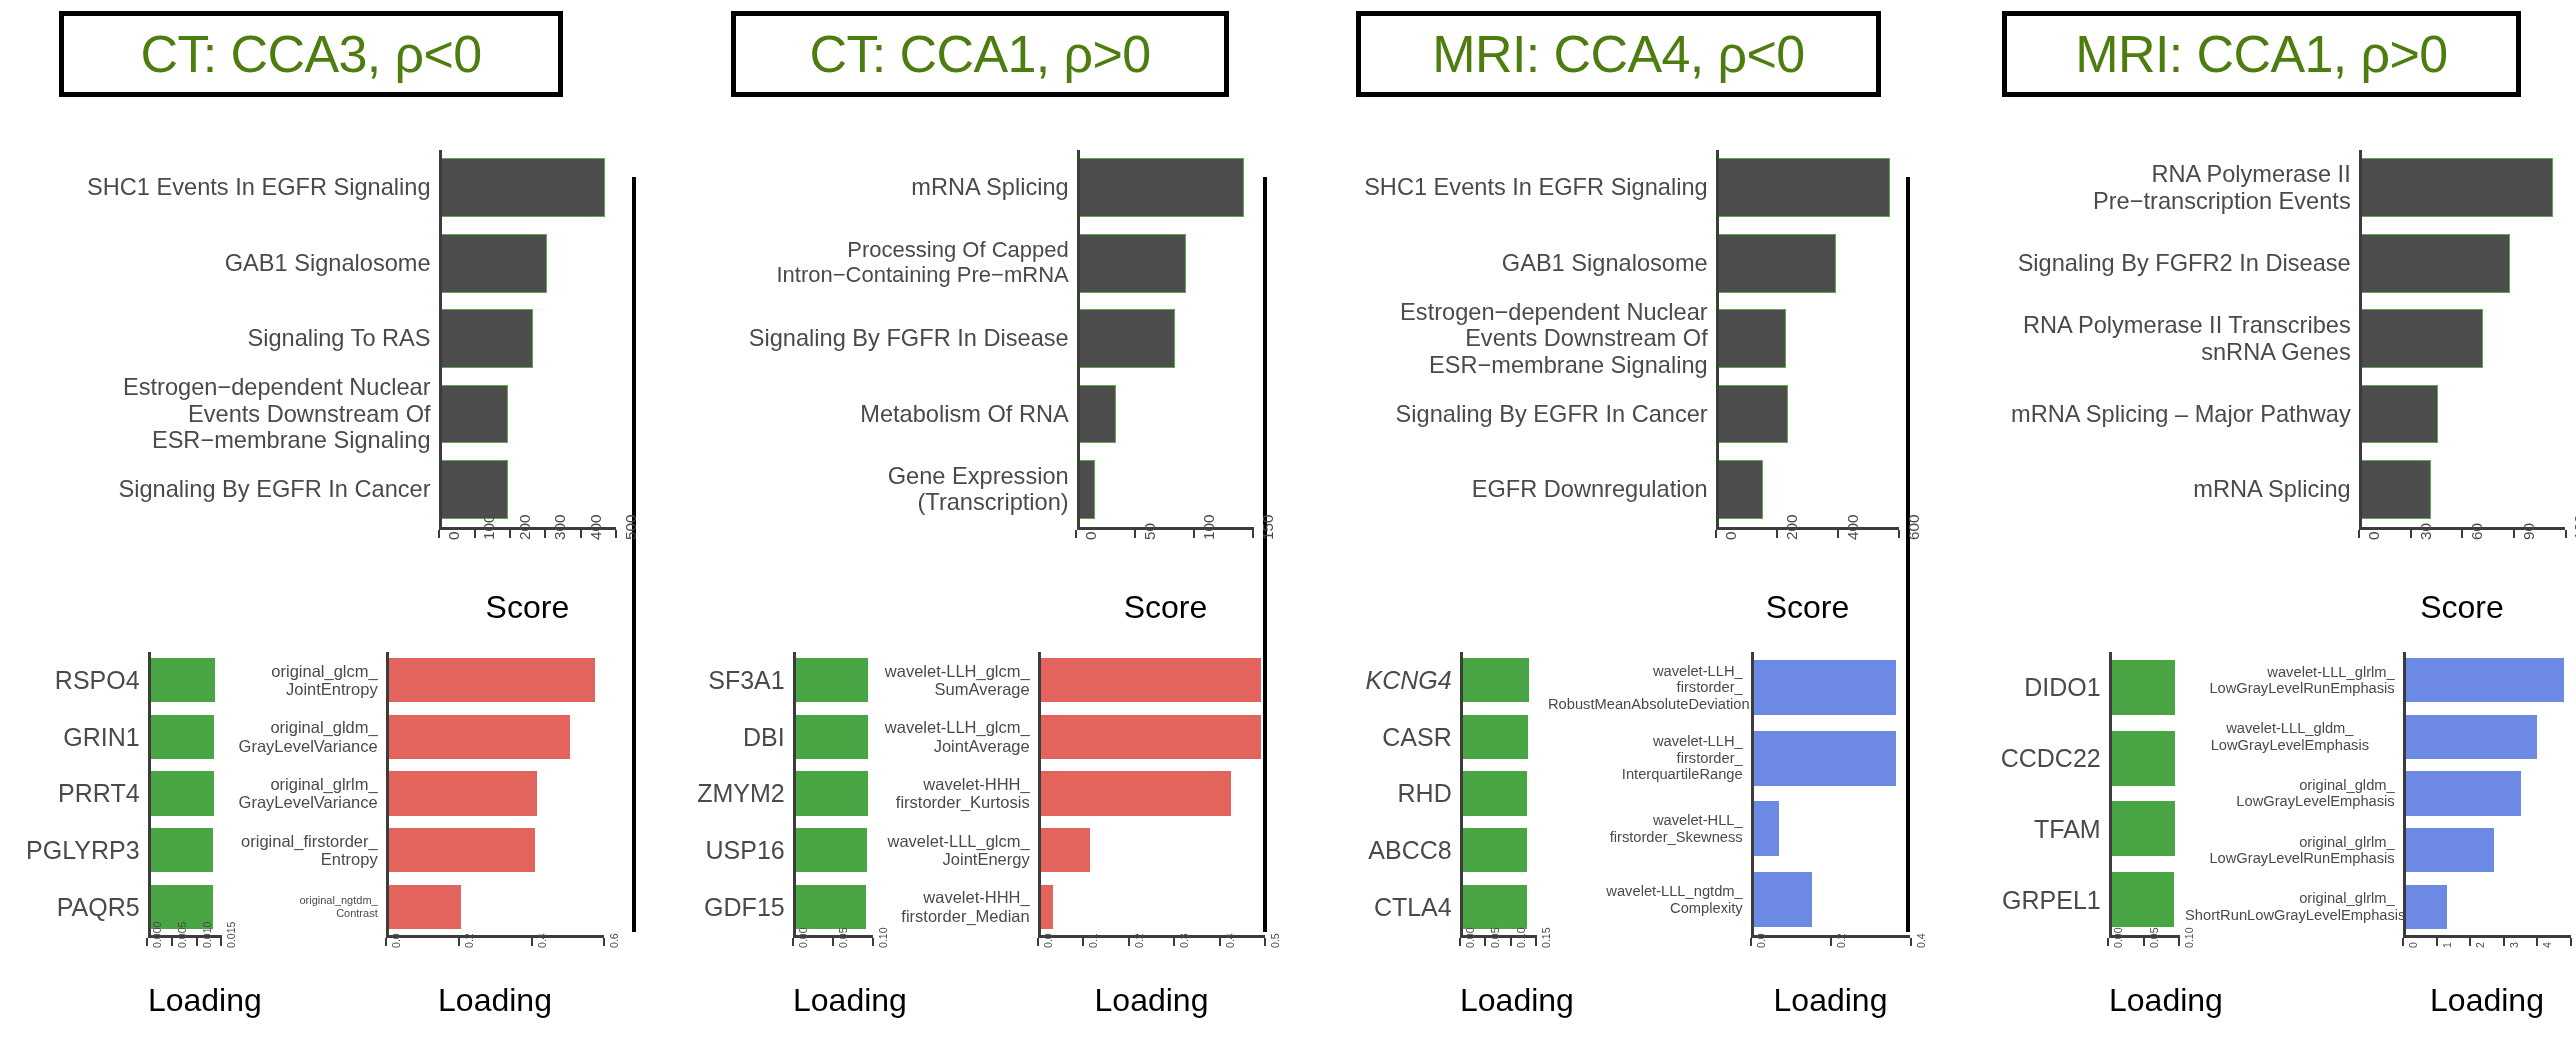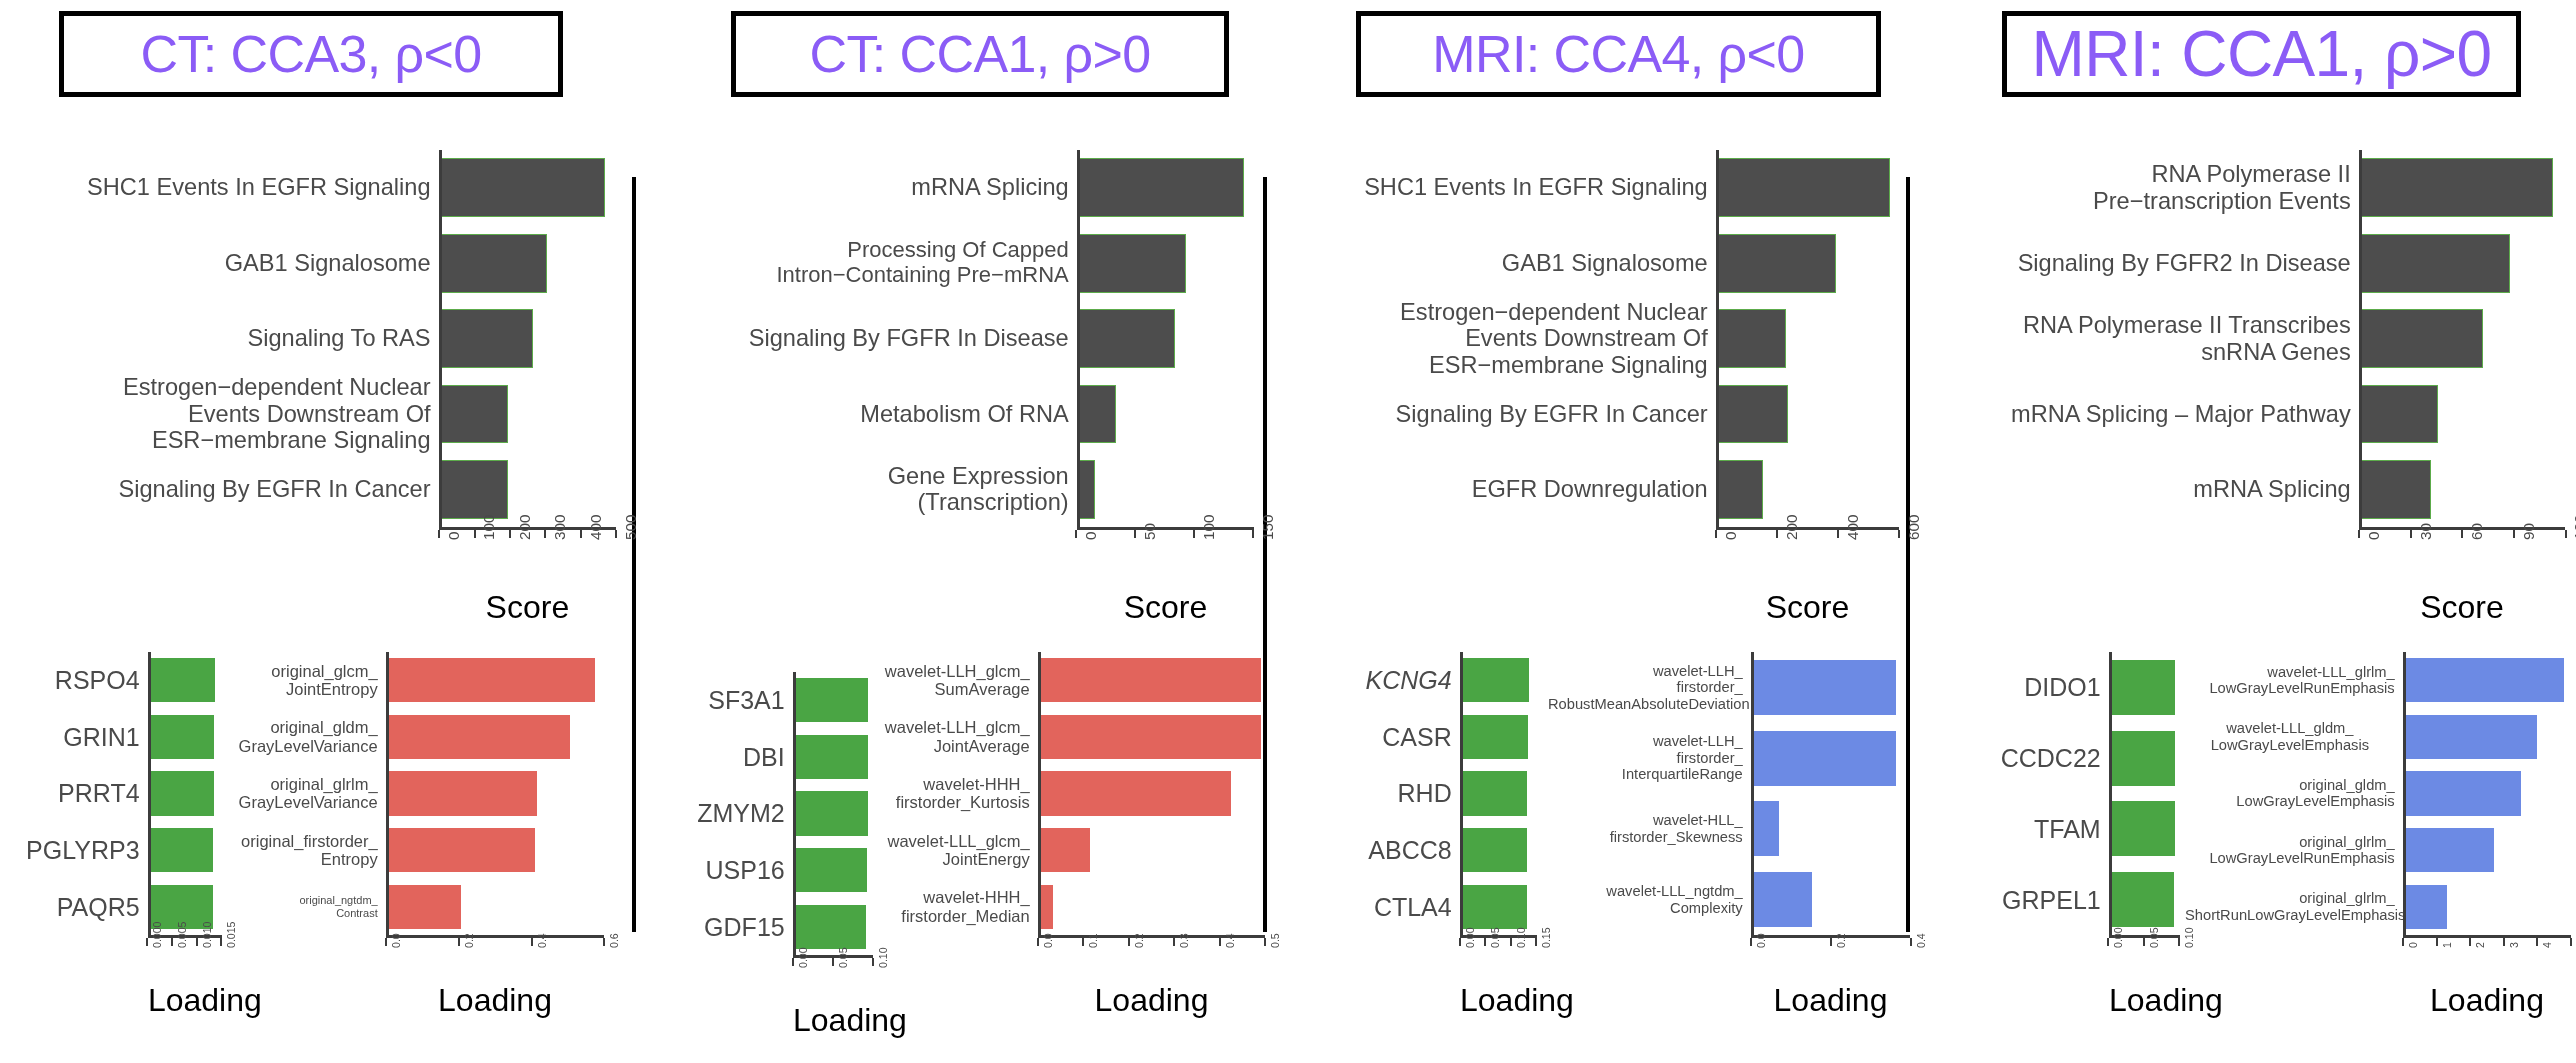--- a/index.html
+++ b/index.html
@@ -35,21 +35,21 @@
     border: 5.3px solid #000000;
     background: #ffffff;
     display: flex;
     align-items: center;
     justify-content: center;
     box-sizing: border-box;
   }
   .title-box .title-text {
     font-family: "Liberation Sans", sans-serif;
     font-size: 51px;
-    color: #8b5cf6;
+    color: #4d7c0f;
     white-space: nowrap;
     line-height: 1;
     letter-spacing: -0.6px;
   }
 
   
   .chart {
     position: absolute;
   }
   .chart-rows {
@@ -325,21 +325,21 @@
       <div class="x-tick" style="left: 429px; top: 380px;"></div>
       <div class="x-tick-label" style="left: 436px; top: 390px; font-size: 15.3px;">0</div>
       <div class="x-tick" style="left: 488px; top: 380px;"></div>
       <div class="x-tick-label" style="left: 495px; top: 390px; font-size: 15.3px;">50</div>
       <div class="x-tick" style="left: 547px; top: 380px;"></div>
       <div class="x-tick-label" style="left: 554px; top: 390px; font-size: 15.3px;">100</div>
       <div class="x-tick" style="left: 606px; top: 380px;"></div>
       <div class="x-tick-label" style="left: 613px; top: 390px; font-size: 15.3px;">150</div>
       <div class="axis-caption" style="left: 431px; width: 177px; top: 439px; font-size: 32px;">Score</div>
     </div>
-    <div class="chart" style="left: 646px; top: 672px; width: 230px; height: 283px;">
+    <div class="chart" style="left: 646px; top: 652px; width: 230px; height: 283px;">
       <div class="chart-rows" style="width: 230px; height: 283px;">
         <div class="bar-row">
           <div class="bar-label" style="width: 147px; font-size: 25px;">SF3A1</div>
           <div class="bar-track" style="width: 80px; flex: 0 0 80px;">
             <div class="bar bar-gene" style="width: 75px;"></div>
           </div>
         </div>
         <div class="bar-row">
           <div class="bar-label" style="width: 147px; font-size: 25px;">DBI</div>
           <div class="bar-track" style="width: 80px; flex: 0 0 80px;">
@@ -562,21 +562,21 @@
       <div class="x-axis-line" style="left: 203px; top: 283px; width: 159px;"></div>
       <div class="x-tick" style="left: 202px; top: 286px;"></div>
       <div class="x-tick-label" style="left: 207px; top: 296px; font-size: 10.6px;">0.0</div>
       <div class="x-tick" style="left: 282px; top: 286px;"></div>
       <div class="x-tick-label" style="left: 287px; top: 296px; font-size: 10.6px;">0.2</div>
       <div class="x-tick" style="left: 362px; top: 286px;"></div>
       <div class="x-tick-label" style="left: 367px; top: 296px; font-size: 10.6px;">0.4</div>
       <div class="axis-caption" style="left: 203px; width: 159px; top: 330px; font-size: 32px;">Loading</div>
     </div>
     <div class="title-box" style="left: 2002px; top: 10.6px; width: 519px; height: 86px;">
-      <span class="title-text" style="font-size: 64px;">MRI: CCA1, ρ&gt;0</span>
+      <span class="title-text" style="font-size: 52px;">MRI: CCA1, ρ&gt;0</span>
     </div>
     <div class="chart" style="left: 1923px; top: 150px; width: 649px; height: 377px;">
       <div class="chart-rows" style="width: 649px; height: 377px;">
         <div class="bar-row">
           <div class="bar-label" style="width: 436px; font-size: 23.6px;">RNA Polymerase II
 Pre−transcription Events</div>
           <div class="bar-track" style="width: 206px; flex: 0 0 206px;">
             <div class="bar bar-pathway" style="width: 194px;"></div>
           </div>
         </div>

